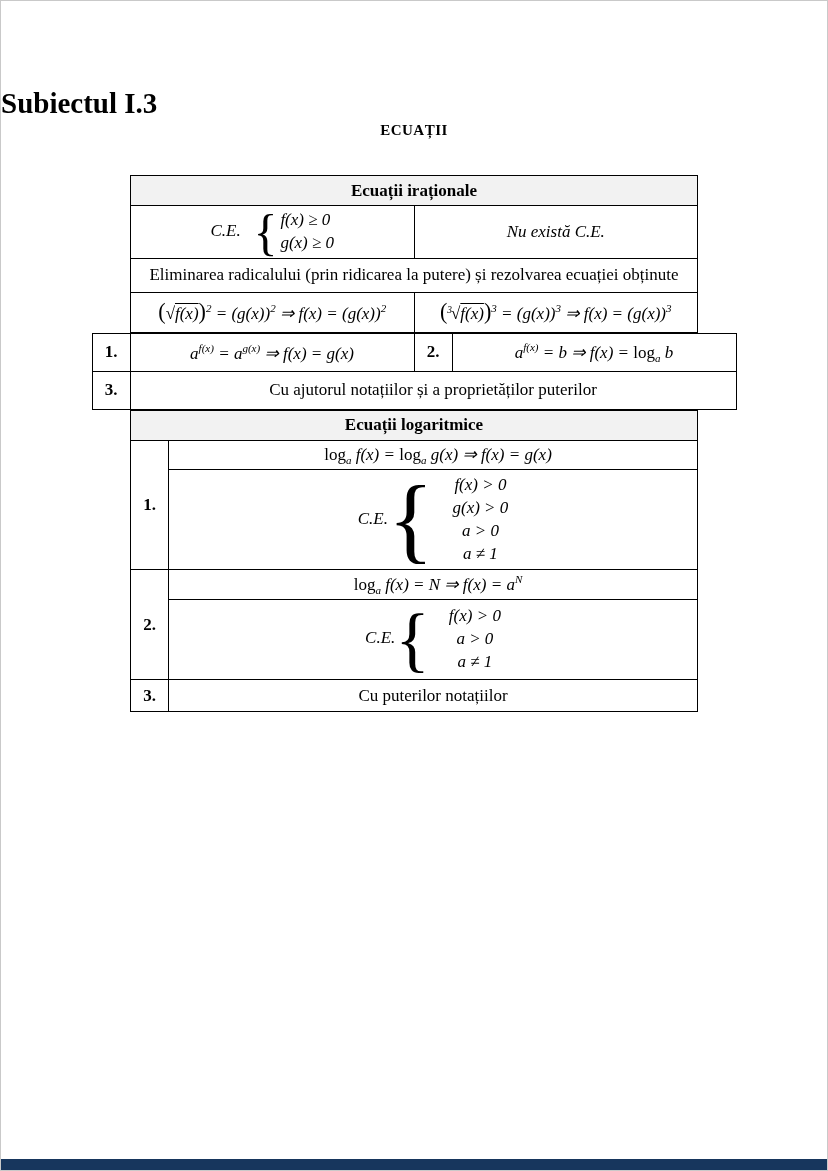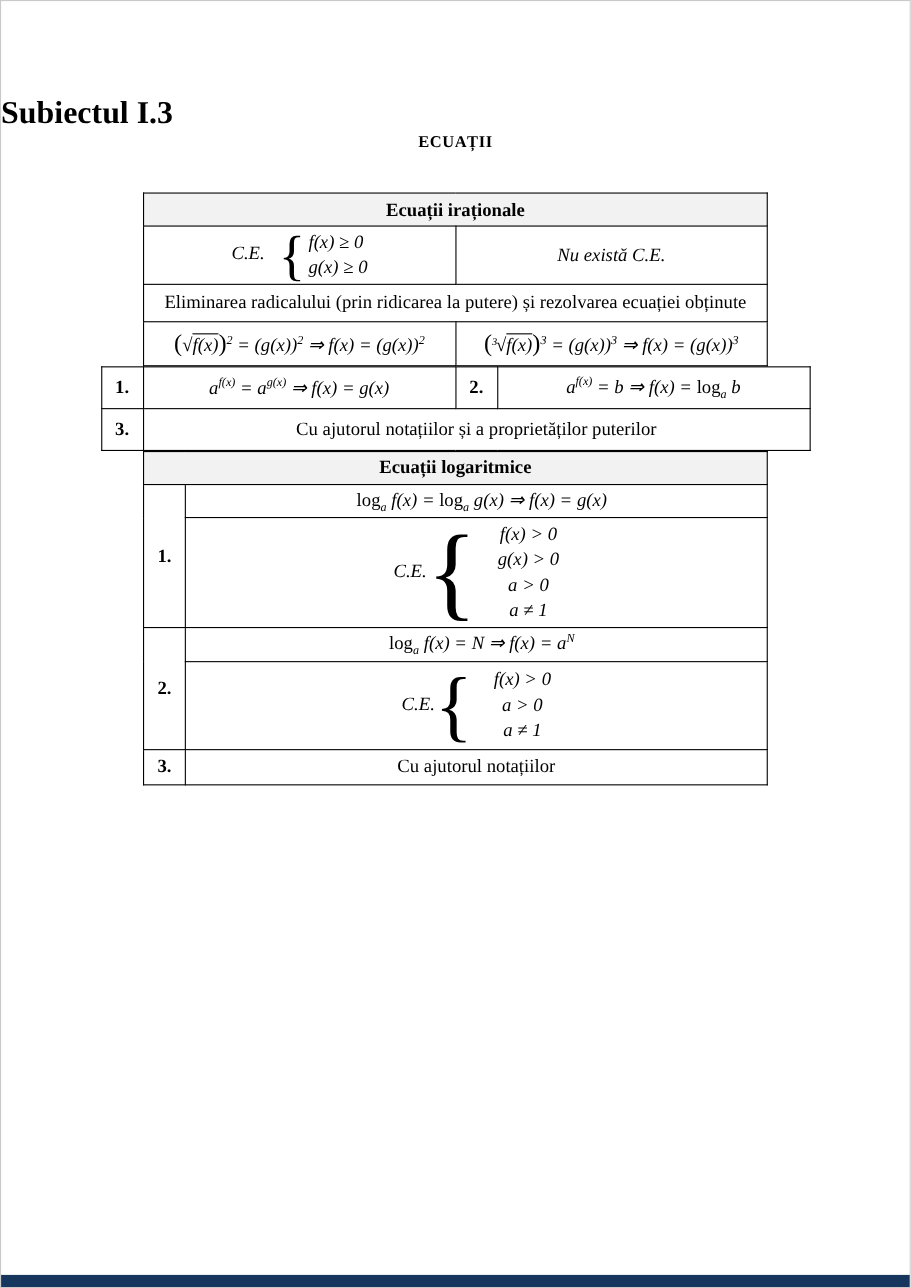--- a/index.html
+++ b/index.html
@@ -165,19 +165,19 @@
               <span class="brace b3">{</span>
               <span class="stack c">
                 <span>f(x) &gt; 0</span>
                 <span>a &gt; 0</span>
                 <span>a ≠ 1</span>
               </span>
             </span></td>
       </tr>
       <tr class="r-last">
         <td class="num">3.</td>
-        <td>Cu ajutorul notațiilor</td>
+        <td>Cu puterilor notațiilor</td>
       </tr>
     </tbody>
   </table>
 
   <div class="footer-bar"></div>
 </div>
 
 </body></html>

